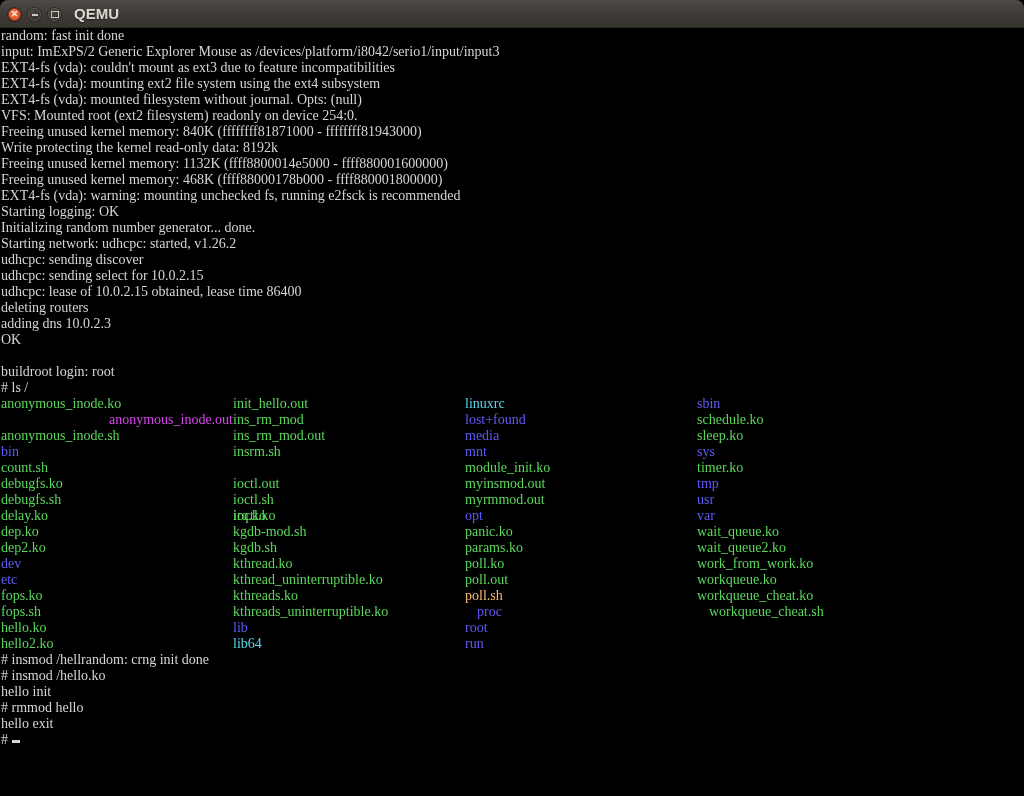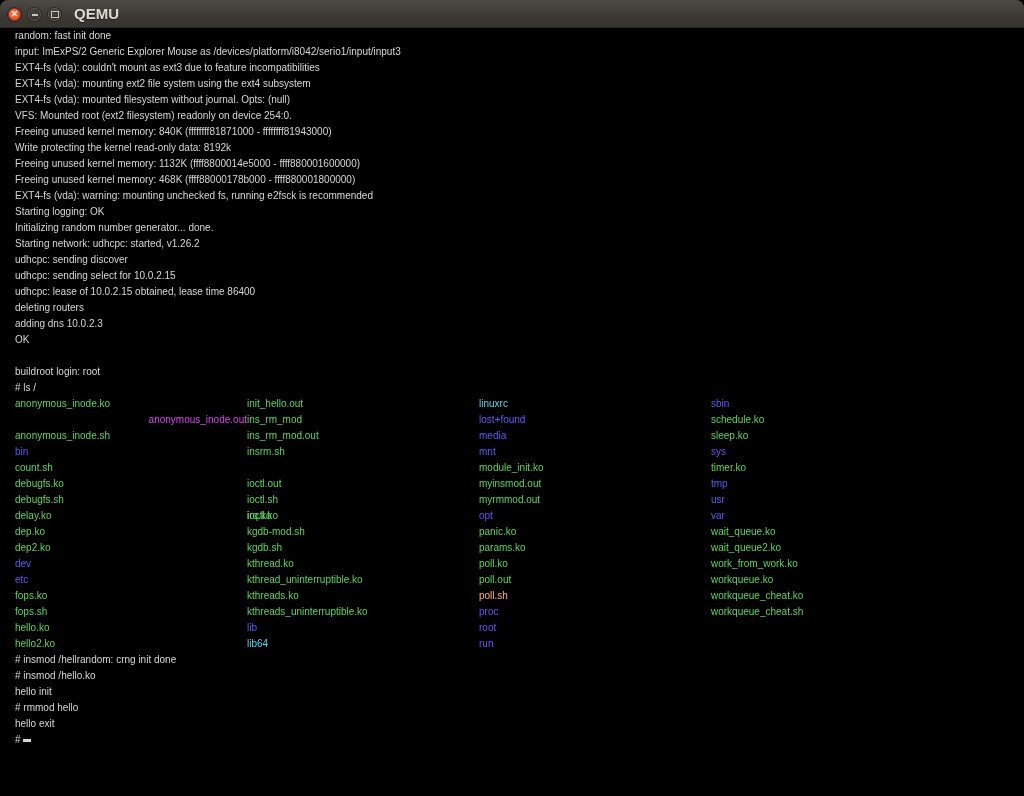--- a/index.html
+++ b/index.html
@@ -55,25 +55,25 @@
     font-size: 15px; font-weight: bold;
     color: #dedad2;
     text-shadow: 0 1px 1px rgba(0,0,0,0.5);
   }
   
   .terminal {
     position: absolute;
     top: 28px; left: 0;
     width: 1024px; height: 768px;
     background: #000;
-    font-family: Liberation Sans, sans-serif;
-    font-size: 10px;
+    font-family: Liberation Serif, serif;
+    font-size: 14px;
     line-height: 16px;
     overflow: hidden;
-    padding-left: 15px;
+    padding-left: 1px;
     box-sizing: border-box;
   }
   .line {
     height: 16px;
     white-space: pre;
   }
   .ls-cell {
     display: inline-block;
     width: 232px;
     white-space: pre;
@@ -135,21 +135,21 @@
         <div class="line"><span class="ls-cell" style="color: rgb(95, 90, 245);">bin</span><span class="ls-cell" style="color: rgb(92, 214, 92);">insrm.sh</span><span class="ls-cell" style="color: rgb(95, 90, 245);">mnt</span><span class="ls-cell last" style="color: rgb(95, 90, 245);">sys</span></div>
         <div class="line"><span class="ls-cell" style="color: rgb(92, 214, 92);">count.sh</span><span class="ls-cell" style="color: rgb(92, 214, 92); margin-top: 48px;">ioctl.ko</span><span class="ls-cell" style="color: rgb(92, 214, 92);">module_init.ko</span><span class="ls-cell last" style="color: rgb(92, 214, 92);">timer.ko</span></div>
         <div class="line"><span class="ls-cell" style="color: rgb(92, 214, 92);">debugfs.ko</span><span class="ls-cell" style="color: rgb(92, 214, 92);">ioctl.out</span><span class="ls-cell" style="color: rgb(92, 214, 92);">myinsmod.out</span><span class="ls-cell last" style="color: rgb(95, 90, 245);">tmp</span></div>
         <div class="line"><span class="ls-cell" style="color: rgb(92, 214, 92);">debugfs.sh</span><span class="ls-cell" style="color: rgb(92, 214, 92);">ioctl.sh</span><span class="ls-cell" style="color: rgb(92, 214, 92);">myrmmod.out</span><span class="ls-cell last" style="color: rgb(95, 90, 245);">usr</span></div>
         <div class="line"><span class="ls-cell" style="color: rgb(92, 214, 92);">delay.ko</span><span class="ls-cell" style="color: rgb(92, 214, 92);">irq.ko</span><span class="ls-cell" style="color: rgb(95, 90, 245);">opt</span><span class="ls-cell last" style="color: rgb(95, 90, 245);">var</span></div>
         <div class="line"><span class="ls-cell" style="color: rgb(92, 214, 92);">dep.ko</span><span class="ls-cell" style="color: rgb(92, 214, 92);">kgdb-mod.sh</span><span class="ls-cell" style="color: rgb(92, 214, 92);">panic.ko</span><span class="ls-cell last" style="color: rgb(92, 214, 92);">wait_queue.ko</span></div>
         <div class="line"><span class="ls-cell" style="color: rgb(92, 214, 92);">dep2.ko</span><span class="ls-cell" style="color: rgb(92, 214, 92);">kgdb.sh</span><span class="ls-cell" style="color: rgb(92, 214, 92);">params.ko</span><span class="ls-cell last" style="color: rgb(92, 214, 92);">wait_queue2.ko</span></div>
         <div class="line"><span class="ls-cell" style="color: rgb(95, 90, 245);">dev</span><span class="ls-cell" style="color: rgb(92, 214, 92);">kthread.ko</span><span class="ls-cell" style="color: rgb(92, 214, 92);">poll.ko</span><span class="ls-cell last" style="color: rgb(92, 214, 92);">work_from_work.ko</span></div>
         <div class="line"><span class="ls-cell" style="color: rgb(95, 90, 245);">etc</span><span class="ls-cell" style="color: rgb(92, 214, 92);">kthread_uninterruptible.ko</span><span class="ls-cell" style="color: rgb(92, 214, 92);">poll.out</span><span class="ls-cell last" style="color: rgb(92, 214, 92);">workqueue.ko</span></div>
         <div class="line"><span class="ls-cell" style="color: rgb(92, 214, 92);">fops.ko</span><span class="ls-cell" style="color: rgb(92, 214, 92);">kthreads.ko</span><span class="ls-cell" style="color: #fdba74;">poll.sh</span><span class="ls-cell last" style="color: rgb(92, 214, 92);">workqueue_cheat.ko</span></div>
-        <div class="line"><span class="ls-cell" style="color: rgb(92, 214, 92);">fops.sh</span><span class="ls-cell" style="color: rgb(92, 214, 92);">kthreads_uninterruptible.ko</span><span class="ls-cell" style="color: rgb(95, 90, 245);">proc</span><span class="ls-cell last" style="color: rgb(92, 214, 92);">workqueue_cheat.sh</span></div>
+        <div class="line"><span class="ls-cell" style="color: rgb(92, 214, 92);">fops.sh</span><span class="ls-cell" style="color: rgb(92, 214, 92);">kthreads_uninterruptible.ko</span><span class="ls-cell" style="color: rgb(95, 90, 245); margin-left: 12px;">proc</span><span class="ls-cell last" style="color: rgb(92, 214, 92);">workqueue_cheat.sh</span></div>
         <div class="line"><span class="ls-cell" style="color: rgb(92, 214, 92);">hello.ko</span><span class="ls-cell" style="color: rgb(95, 90, 245);">lib</span><span class="ls-cell last" style="color: rgb(95, 90, 245);">root</span></div>
         <div class="line"><span class="ls-cell" style="color: rgb(92, 214, 92);">hello2.ko</span><span class="ls-cell" style="color: rgb(90, 215, 235);">lib64</span><span class="ls-cell last" style="color: rgb(95, 90, 245);">run</span></div>
         <div class="line"># insmod /hellrandom: crng init done</div>
         <div class="line"># insmod /hello.ko</div>
         <div class="line">hello init</div>
         <div class="line"># rmmod hello</div>
         <div class="line">hello exit</div>
         <div class="line"><span># </span><span class="cursor-block" style="background: rgb(214, 214, 214);"></span></div>
       </div>
   </div>

